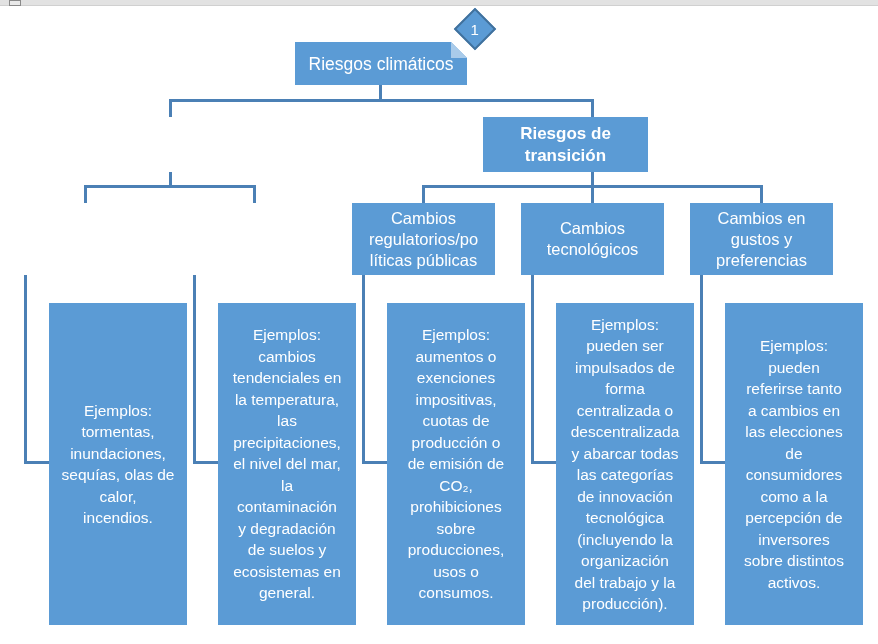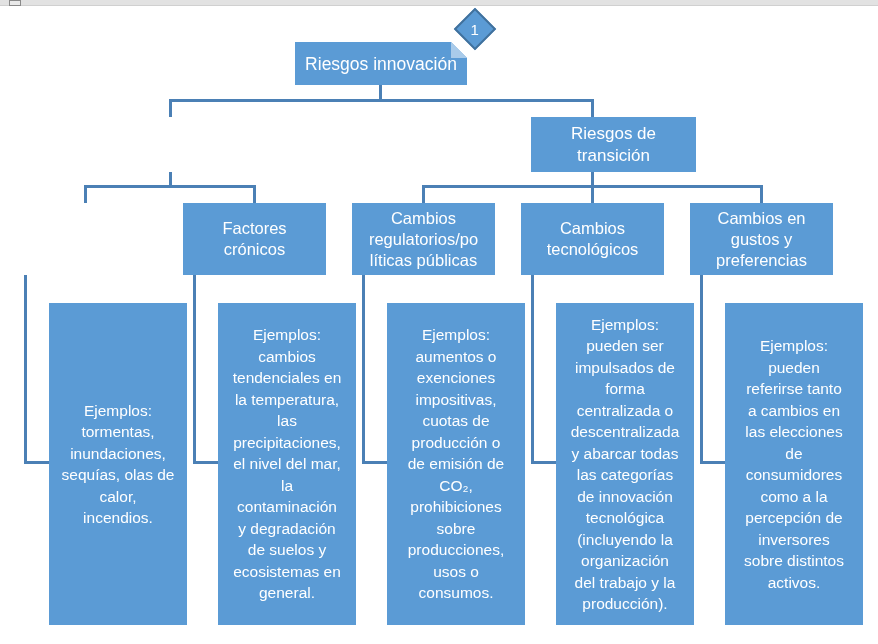--- a/index.html
+++ b/index.html
@@ -35,21 +35,21 @@
     font-size:17.5px;line-height:22px;
     clip-path:polygon(0 0,calc(100% - 16px) 0,100% 16px,100% 100%,0 100%);
   }
   #root-fold{
     position:absolute;left:451px;top:42px;width:16px;height:16px;
     background:#a9cbea;
     clip-path:polygon(0 0,100% 100%,0 100%);
   }
   .lvl2{top:117px;width:165px;height:55px;font-size:17px;line-height:22px;}
   #physical-risks-node{left:88px;}
-  #transition-risks-node{left:531px;}
+  #transition-risks-node{left:483px;font-weight:bold;}
   .lvl3{top:203px;width:143px;height:72px;font-size:16.5px;line-height:21px;}
   #cat-0{left:14px;}
   #cat-1{left:183px;}
   #cat-2{left:352px;}
   #cat-3{left:521px;}
   #cat-4{left:690px;}
   .example{
     top:303px;width:138px;height:322px;
     font-size:15.5px;line-height:21.5px;
     padding:0 1px;
@@ -75,21 +75,21 @@
   }
 </style>
 </head>
 <body>
 
 <div id="stage">
 
   <div id="top-chrome"></div>
   <div id="top-chrome-fragment"></div>
 
-  <div class="node" id="root-node">Riesgos innovación</div>
+  <div class="node" id="root-node">Riesgos climáticos</div>
   <div id="root-fold"></div>
   <div id="badge-diamond">
     <span>1</span>
   </div>
 
   <div class="line vline" style="left:379px;top:85px;height:17px;"></div>
   <div class="line hline" style="left:169px;top:99px;width:425px;"></div>
   <div class="line vline" style="left:169px;top:99px;height:18px;"></div>
   <div class="line vline" style="left:591px;top:99px;height:18px;"></div>
 
@@ -100,22 +100,20 @@
   <div class="line hline" style="left:84px;top:185px;width:172px;"></div>
   <div class="line vline" style="left:84px;top:185px;height:18px;"></div>
   <div class="line vline" style="left:253px;top:185px;height:18px;"></div>
 
   <div class="line vline" style="left:591px;top:172px;height:16px;"></div>
   <div class="line hline" style="left:422px;top:185px;width:341px;"></div>
   <div class="line vline" style="left:422px;top:185px;height:18px;"></div>
   <div class="line vline" style="left:591px;top:185px;height:18px;"></div>
   <div class="line vline" style="left:760px;top:185px;height:18px;"></div>
 
-  <div class="node lvl3" id="cat-1">Factores
-crónicos</div>
   <div class="node lvl3" id="cat-2">Cambios
 regulatorios/po
 líticas públicas</div>
   <div class="node lvl3" id="cat-3">Cambios
 tecnológicos</div>
   <div class="node lvl3" id="cat-4">Cambios en
 gustos y
 preferencias</div>
 
   <div class="line vline" style="left:24px;top:275px;height:189px;"></div>

